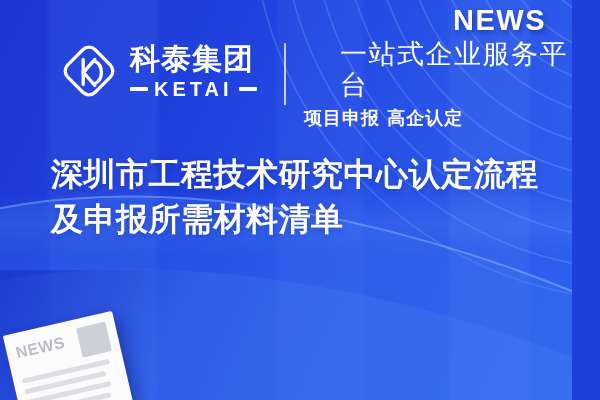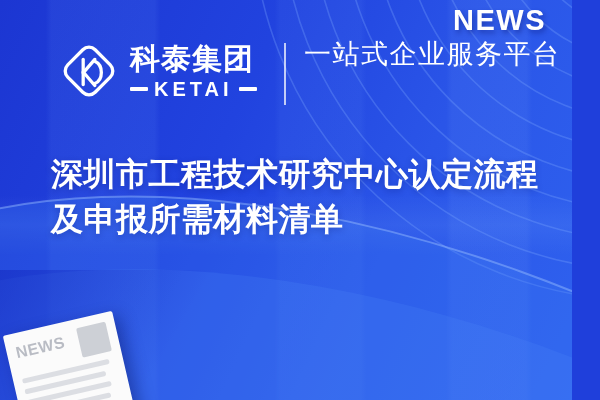--- a/index.html
+++ b/index.html
@@ -72,20 +72,21 @@
     margin:0 6px;line-height:1;
   }
   .divider{
     position:absolute;left:284px;top:43px;width:2px;height:62px;
     background:rgba(255,255,255,0.72);
   }
   .tag-block{position:absolute;left:304px;top:38px;}
   .tag-main{
     color:#ffffff;font-size:27px;letter-spacing:1.5px;line-height:1.15;
     font-family:"DejaVu Sans","Liberation Sans",sans-serif;
+    margin-left:36px;
   }
   .tag-sub{
     color:#ffffff;font-size:18px;font-weight:bold;letter-spacing:1px;margin-top:6px;
     font-family:"DejaVu Serif","Liberation Serif",serif;
   }
 
   
   .title{
     position:absolute;left:51px;top:152px;width:500px;
     color:#ffffff;font-size:32px;font-weight:bold;line-height:1.42;
@@ -177,20 +178,21 @@
         <span class="txt">KETAI</span>
         <span class="dash"></span>
       </div>
     </div>
   </div>
 
   <div class="divider"></div>
 
   <div class="tag-block">
     <div class="tag-main">一站式企业服务平台</div>
+    <div class="tag-sub">项目申报 高企认定</div>
   </div>
 
   <div class="title">深圳市工程技术研究中心认定流程及申报所需材料清单</div>
 
   <div class="paper-wrap">
     <div class="paper">
       <div class="paper-top">
         <div class="paper-head">NEWS</div>
         <div class="paper-thumb"></div>
       </div>

